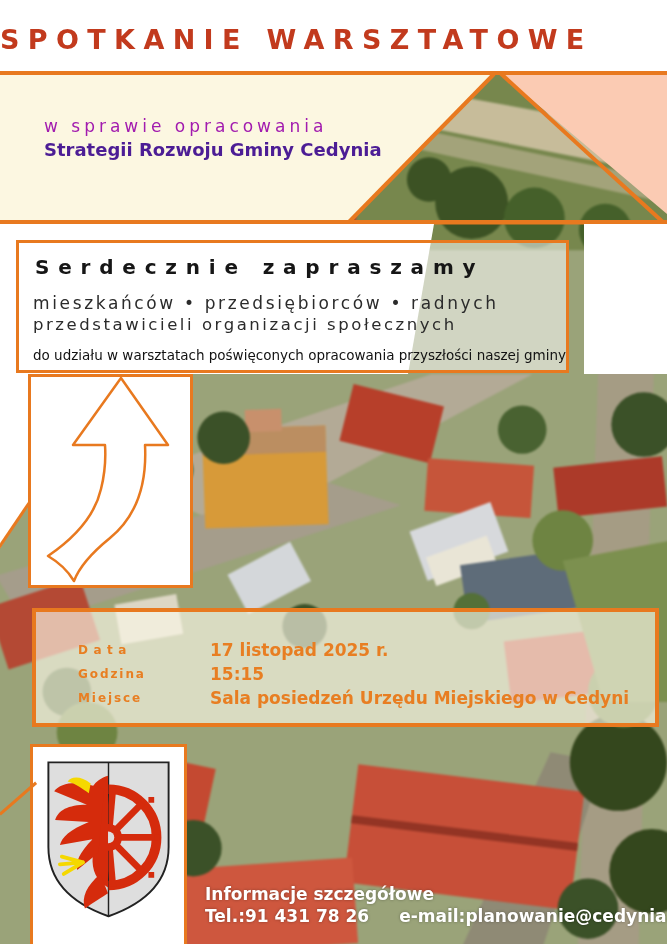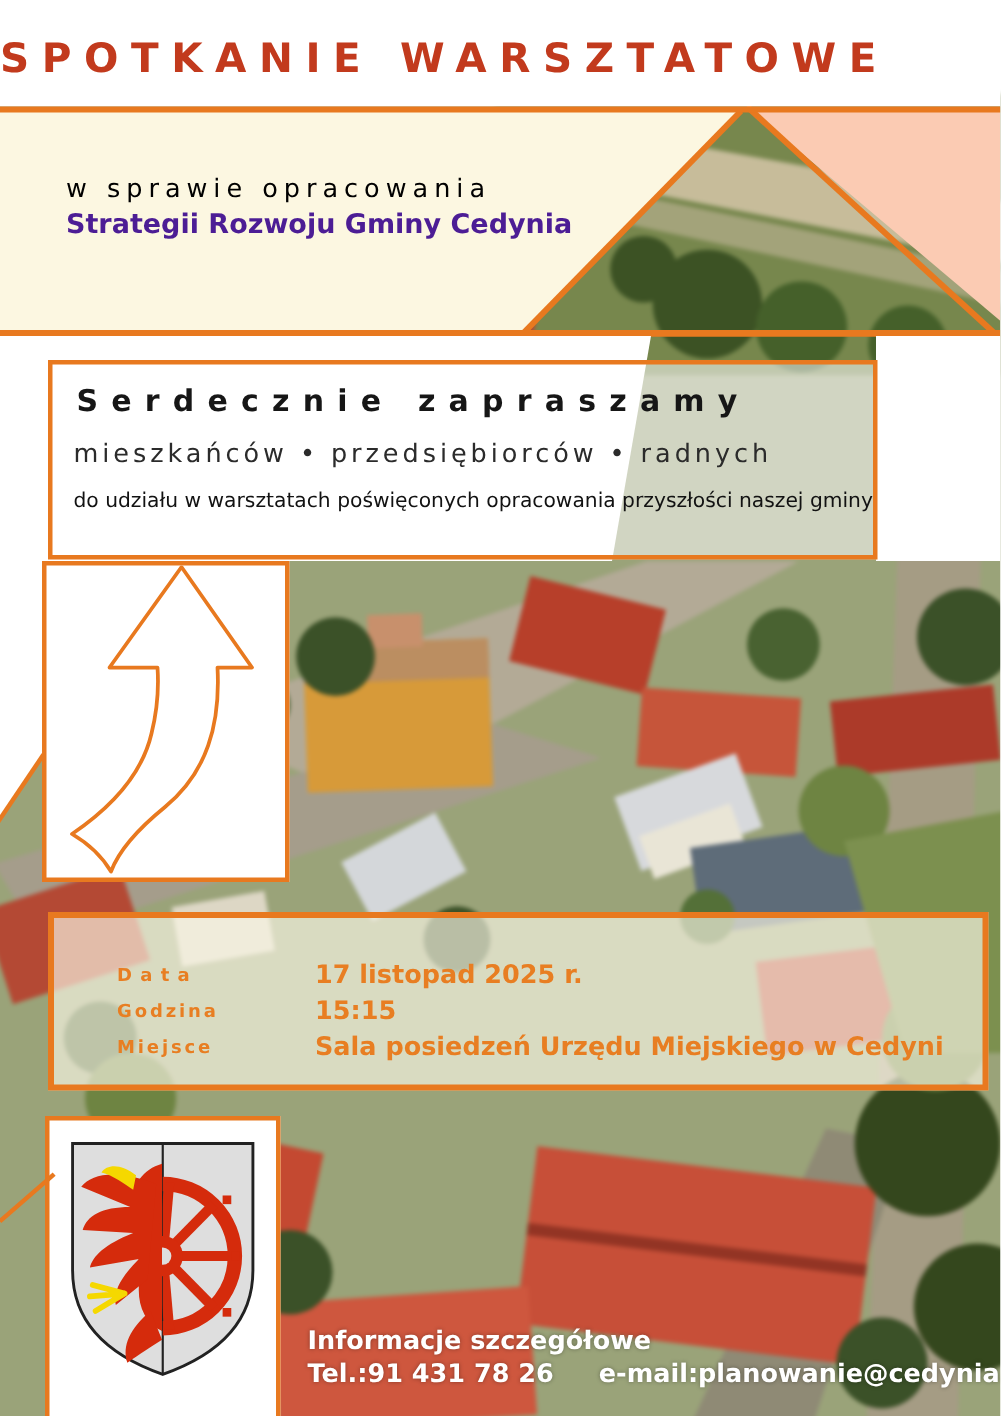--- a/index.html
+++ b/index.html
@@ -16,24 +16,24 @@
   
   svg.photo{position:absolute;left:-4px;top:-4px;width:675px;height:952px;z-index:0;filter:blur(1.3px) saturate(1.05);}
   svg.masks{position:absolute;left:0;top:0;width:667px;height:944px;z-index:1;}
 
   .header{position:absolute;left:0;top:0;width:667px;height:71px;background:#fff;z-index:2;}
   .title{position:absolute;left:0;top:24px;width:560px;text-align:center;
          color:var(--title-red);font-weight:bold;font-size:27px;letter-spacing:0.31em;z-index:3;white-space:nowrap;}
   .rule{position:absolute;left:0;top:71px;width:667px;height:4px;background:var(--accent-orange);z-index:3;}
 
   .intro{position:absolute;left:44px;top:116px;z-index:3;}
-  .intro .l1{font-size:17px;color:#000000;letter-spacing:0.235em;white-space:nowrap;}
+  .intro .l1{font-size:17px;color:#a21caf;letter-spacing:0.235em;white-space:nowrap;}
   .intro .l2{font-size:18px;color:#4c1d95;font-weight:bold;margin-top:3px;white-space:nowrap;}
 
-  .invite{position:absolute;left:32px;top:240px;width:547px;height:127px;z-index:3;
+  .invite{position:absolute;left:16px;top:240px;width:547px;height:127px;z-index:3;
           border:3px solid var(--accent-orange);background:rgba(255,255,255,0.55);padding:0;}
   .invite .head{margin:12px 0 0 16px;font-size:20px;font-weight:bold;color:#161616;letter-spacing:0.44em;white-space:nowrap;}
   .invite .aud{margin:14px 0 0 14px;font-size:17px;color:#2b2b2b;letter-spacing:0.155em;line-height:21px;white-space:nowrap;}
   .invite .aud2{margin:0 0 0 14px;font-size:16.5px;color:#2b2b2b;letter-spacing:0.155em;line-height:21px;white-space:nowrap;}
   .invite .note{margin:12px 0 0 14px;font-size:13.5px;color:#121212;white-space:nowrap;}
 
   .arrowbox{position:absolute;left:28px;top:374px;width:159px;height:208px;z-index:2;
             background:#fff;border:3px solid var(--accent-orange);}
   .arrowbox svg{position:absolute;left:0;top:0;}
 
@@ -129,20 +129,21 @@
   <div class="rule"></div>
 
   <div class="intro">
     <div class="l1">w sprawie opracowania</div>
     <div class="l2">Strategii Rozwoju Gminy Cedynia</div>
   </div>
 
   <div class="invite">
     <div class="head">Serdecznie zapraszamy</div>
     <div class="aud">mieszkańców • przedsiębiorców • radnych</div>
+    <div class="aud2">przedstawicieli organizacji społecznych</div>
     <div class="note">do udziału w warsztatach poświęconych opracowania przyszłości naszej gminy</div>
   </div>
 
   <div class="arrowbox">
     <svg width="159" height="208" viewBox="0 0 159 208">
       <path d="M90,1 L137,68 L114,68 C116,106 107,138 79,161
                C63,174 49,188 43,204
                C37,194 29,186 17,179
                C45,160 64,138 70,112
                C74,96 75,83 74,68 L42,68 Z" fill="#ffffff" stroke="var(--accent-orange,#E8791F)" stroke-width="2.5" stroke-linejoin="round"></path>

